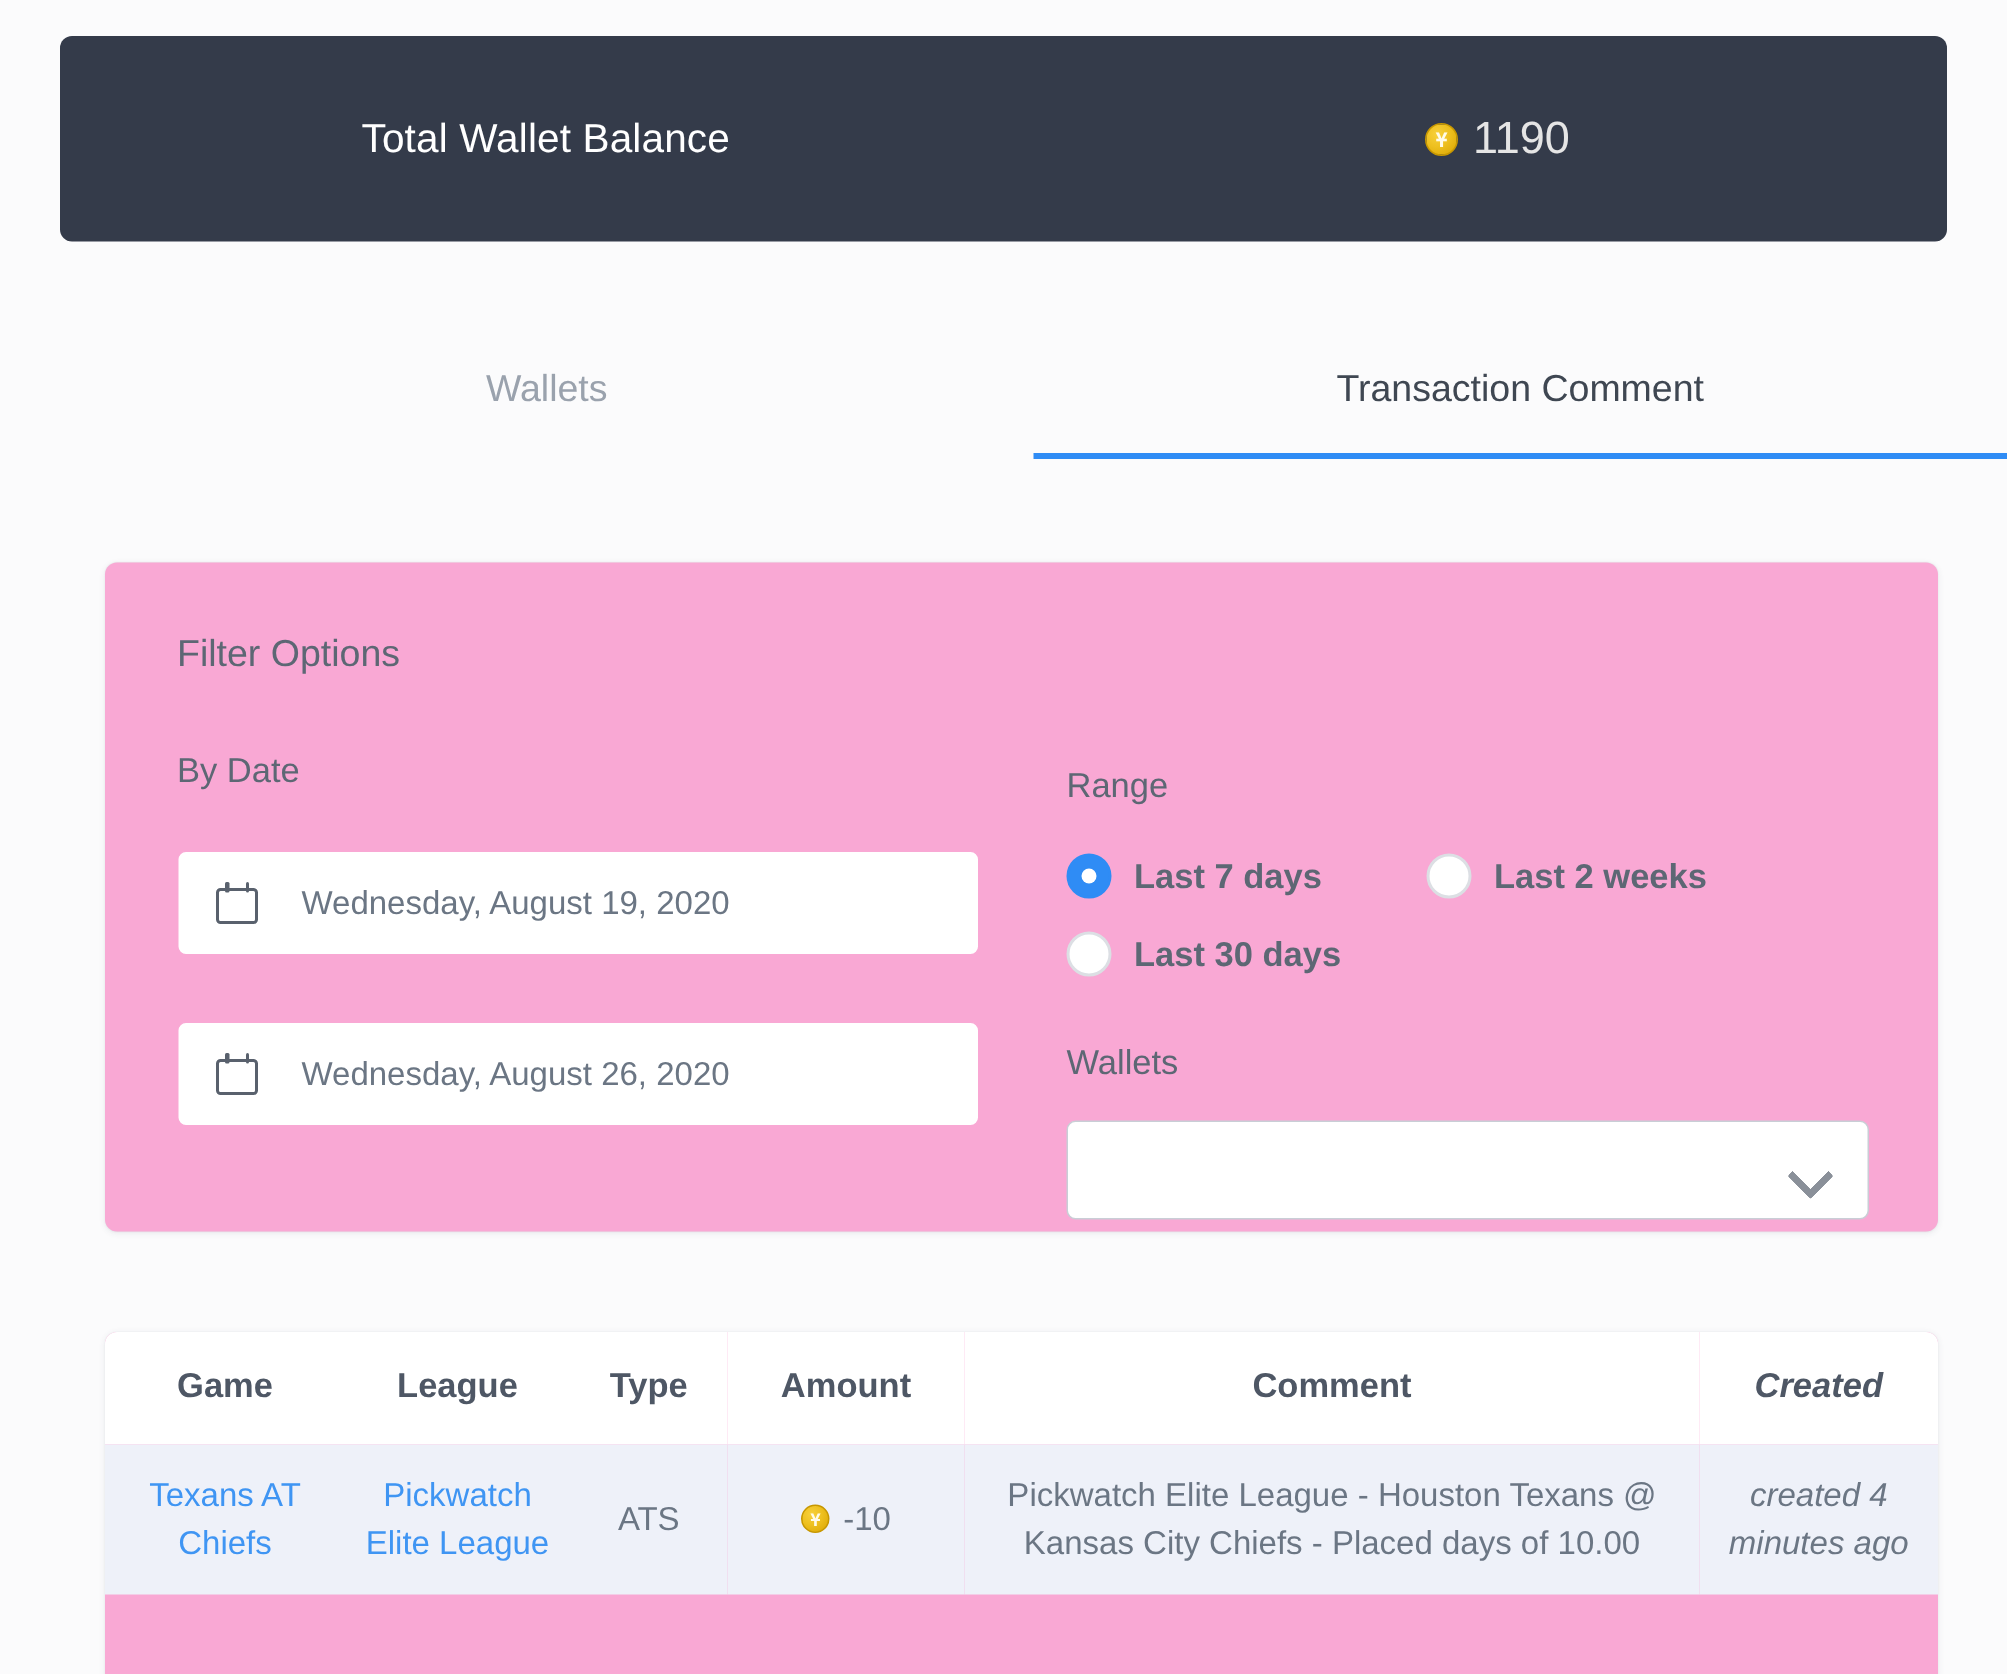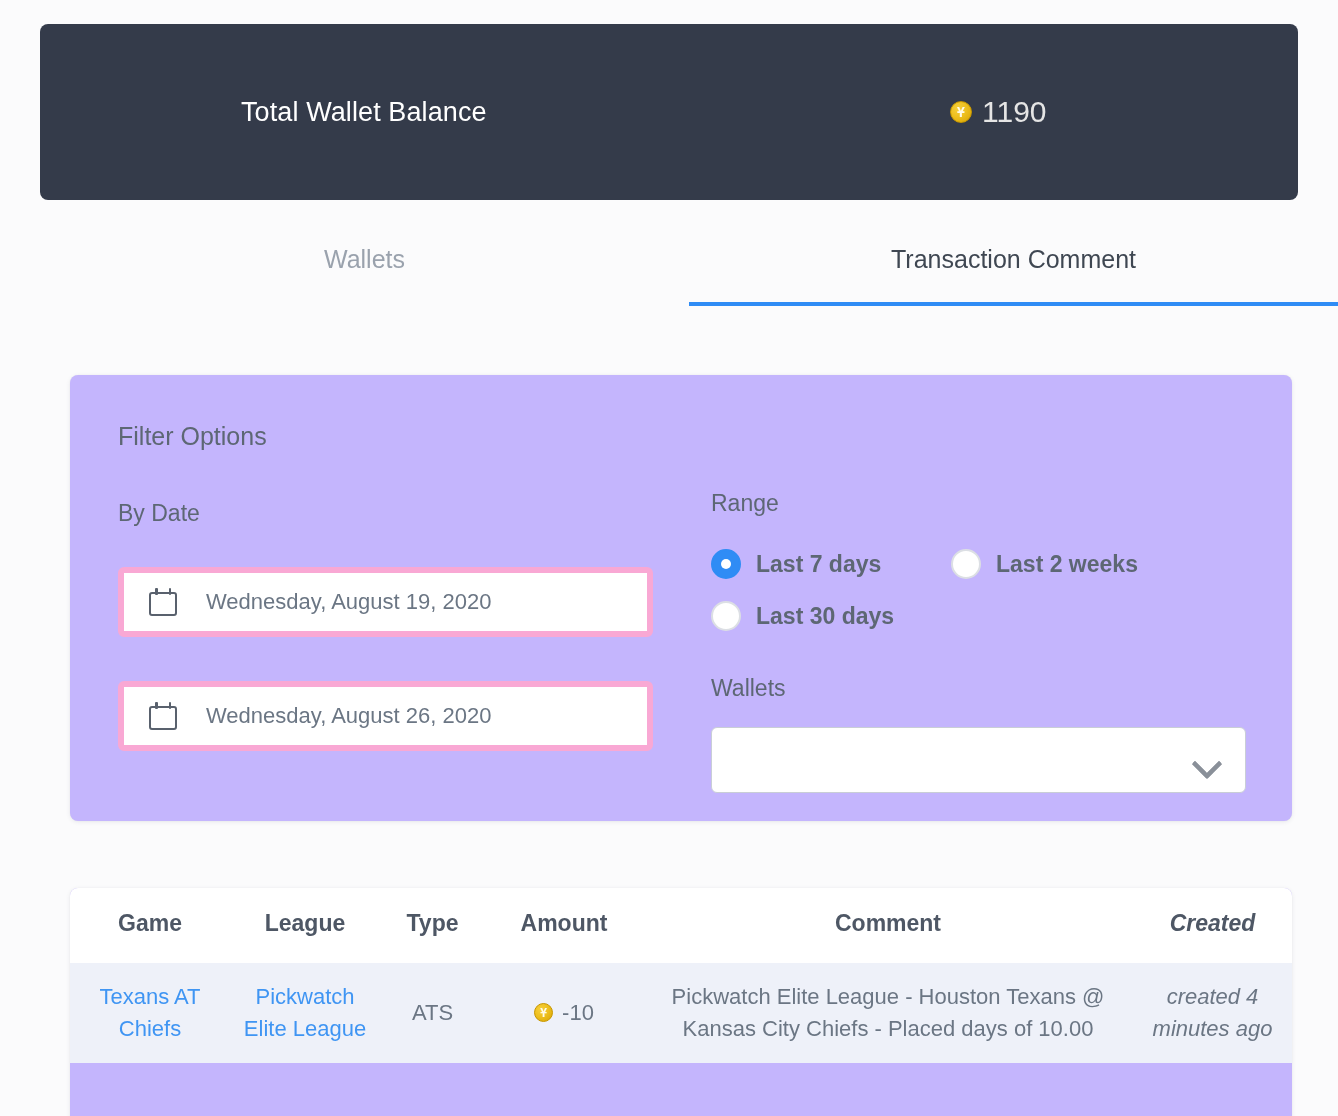--- a/index.html
+++ b/index.html
@@ -11,21 +11,21 @@
     font-family: "Liberation Sans", sans-serif;
     color: #5a6472;
     overflow: hidden;
     position: relative;
   }
 
   
   .balance-bar {
     position: absolute;
     left: 40px; top: 24px;
-    width: 1258px; height: 176px;
+    width: 1258px; height: 137px;
     background: #343b4a;
     border-radius: 8px;
     display: flex;
     align-items: center;
   }
   .balance-label {
     position: absolute;
     left: 201px;
     font-size: 27px;
     color: #ffffff;
@@ -91,47 +91,47 @@
     content: "";
     position: absolute;
     left: 0; right: 0; bottom: 0;
     height: 4px;
     background: #2f8cf5;
   }
 
   
   .card {
     position: absolute;
-    background: #c4b5fd;
+    background: #f9a8d4;
     border-radius: 8px;
     box-shadow: 0 1px 4px rgba(60,70,90,.10), 0 0 1px rgba(60,70,90,.08);
   }
   .filter-card {
     left: 70px; top: 375px;
     width: 1222px; height: 446px;
   }
   .filter-title {
     position: absolute;
     left: 48px; top: 47px;
     font-size: 25px;
     color: #5d6774;
   }
   .field-label {
     font-size: 23px;
     color: #5d6774;
   }
 
   .col-left { position: absolute; left: 48px; top: 125px; width: 560px; }
-  .col-right { position: absolute; left: 641px; top: 115px; width: 540px; }
+  .col-right { position: absolute; left: 641px; top: 135px; width: 540px; }
 
   
   .date-input {
     margin-top: 40px;
     width: 535px; height: 70px;
-    border: 6px solid #f9a8d4;
+    border: 1px solid #f9a8d4;
     border-radius: 6px;
     background: #fff;
     display: flex;
     align-items: center;
     padding-left: 25px;
     cursor: pointer;
   }
   .date-input + .date-input { margin-top: 44px; }
   .date-text {
     margin-left: 29px;

